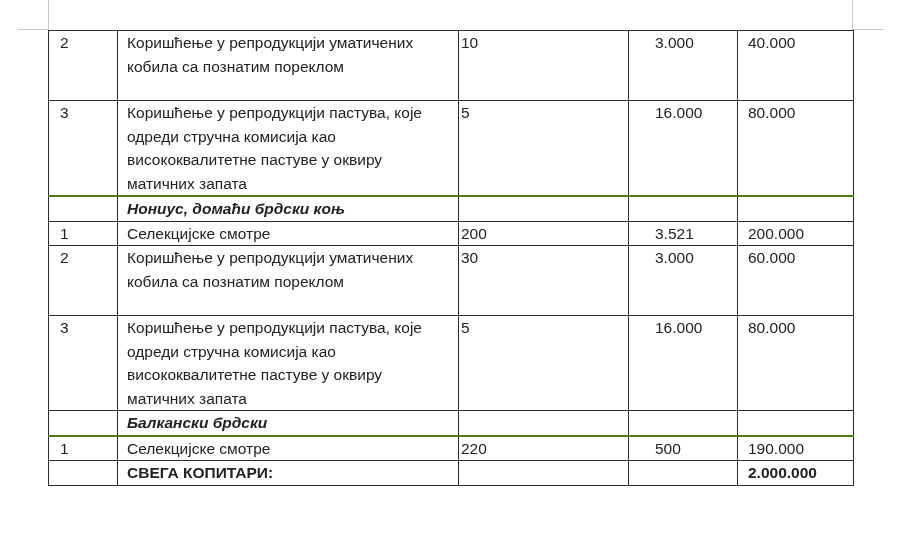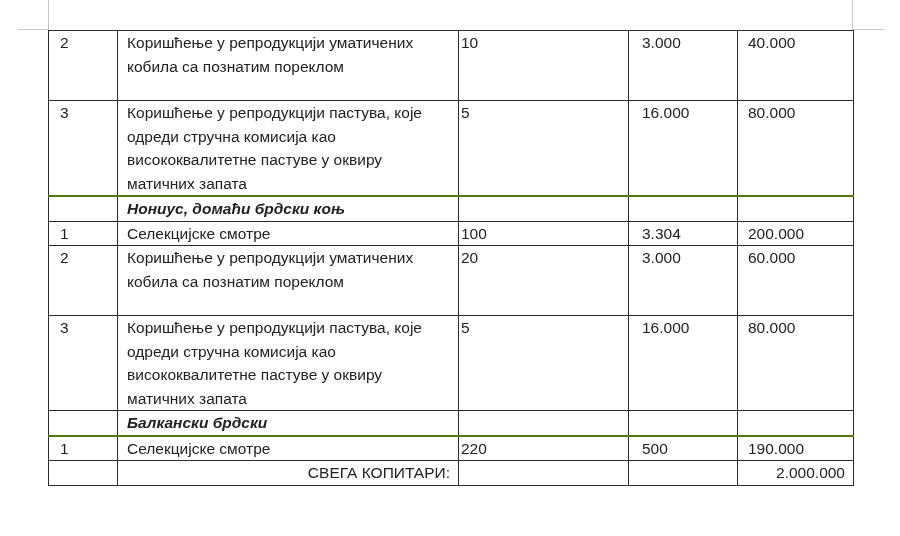--- a/index.html
+++ b/index.html
@@ -36,30 +36,30 @@
       border: 1px solid #2a2a2a;
       vertical-align: top;
       font-size: 15.5px;
       line-height: 23.5px;
       padding: 0 8px 0 11px;
       white-space: normal;
     }
     table.doc-table td.c-num { padding-left: 11px; }
     table.doc-table td.c-desc { padding-left: 9px; }
     table.doc-table td.c-qty { padding-left: 2px; }
-    table.doc-table td.c-price { padding-left: 13px; }
+    table.doc-table td.c-price { padding-left: 26px; }
     table.doc-table td.c-total { padding-left: 10px; }
 
     tr.section td { height: 23px; }
     tr.section td.c-desc {
       font-weight: bold;
       font-style: italic;
     }
     tr.section-sub td { border-top: 2px solid #4d7c0f; }
-    tr.total-row td { font-weight: normal; text-align: right; }
+    tr.total-row td { font-weight: bold; }
 
     col.w-num   { width: 69px; }
     col.w-desc  { width: 341px; }
     col.w-qty   { width: 170px; }
     col.w-price { width: 109px; }
     col.w-total { width: 116px; }
   </style>
 </head>
 <body>
 
@@ -94,28 +94,28 @@
     <tr class="section section-sub">
       <td class="c-num"></td>
       <td class="c-desc">Нониус, домаћи брдски коњ</td>
       <td class="c-qty"></td>
       <td class="c-price"></td>
       <td class="c-total"></td>
     </tr>
     <tr style="height:23px">
       <td class="c-num">1</td>
       <td class="c-desc">Селекцијске смотре</td>
-      <td class="c-qty">100</td>
-      <td class="c-price">3.304</td>
+      <td class="c-qty">200</td>
+      <td class="c-price">3.521</td>
       <td class="c-total">200.000</td>
     </tr>
     <tr style="height:70px">
       <td class="c-num">2</td>
       <td class="c-desc">Коришћење у репродукцији уматичених кобила са познатим пореклом</td>
-      <td class="c-qty">20</td>
+      <td class="c-qty">30</td>
       <td class="c-price">3.000</td>
       <td class="c-total">60.000</td>
     </tr>
     <tr style="height:94px">
       <td class="c-num">3</td>
       <td class="c-desc">Коришћење у репродукцији пастува, које одреди стручна комисија као висококвалитетне пастуве у оквиру матичних запата</td>
       <td class="c-qty">5</td>
       <td class="c-price">16.000</td>
       <td class="c-total">80.000</td>
     </tr>

